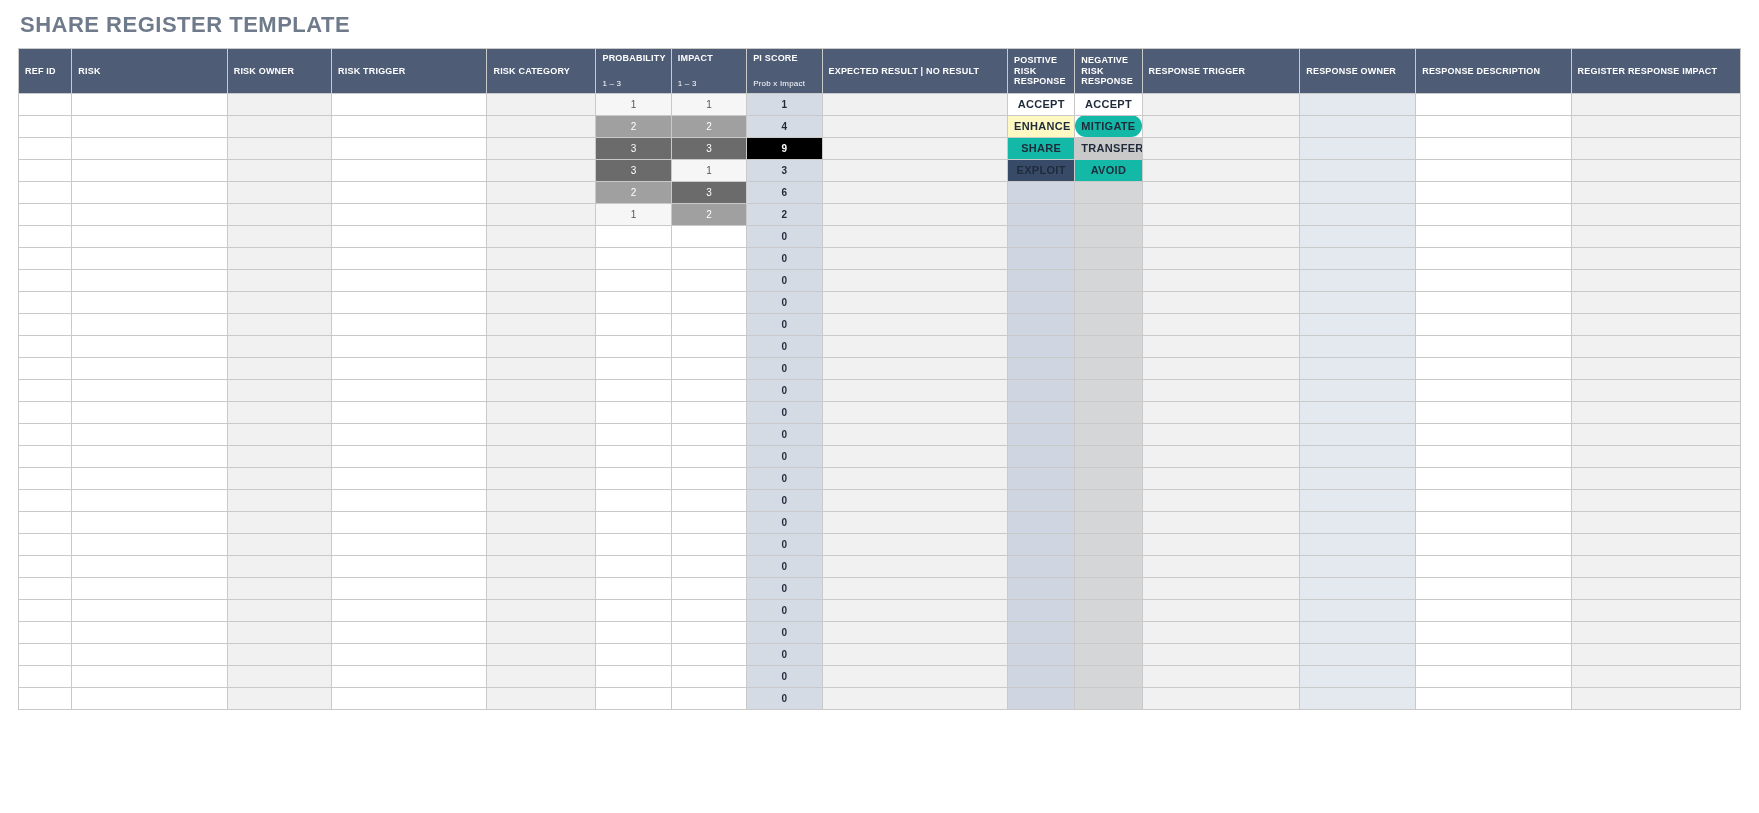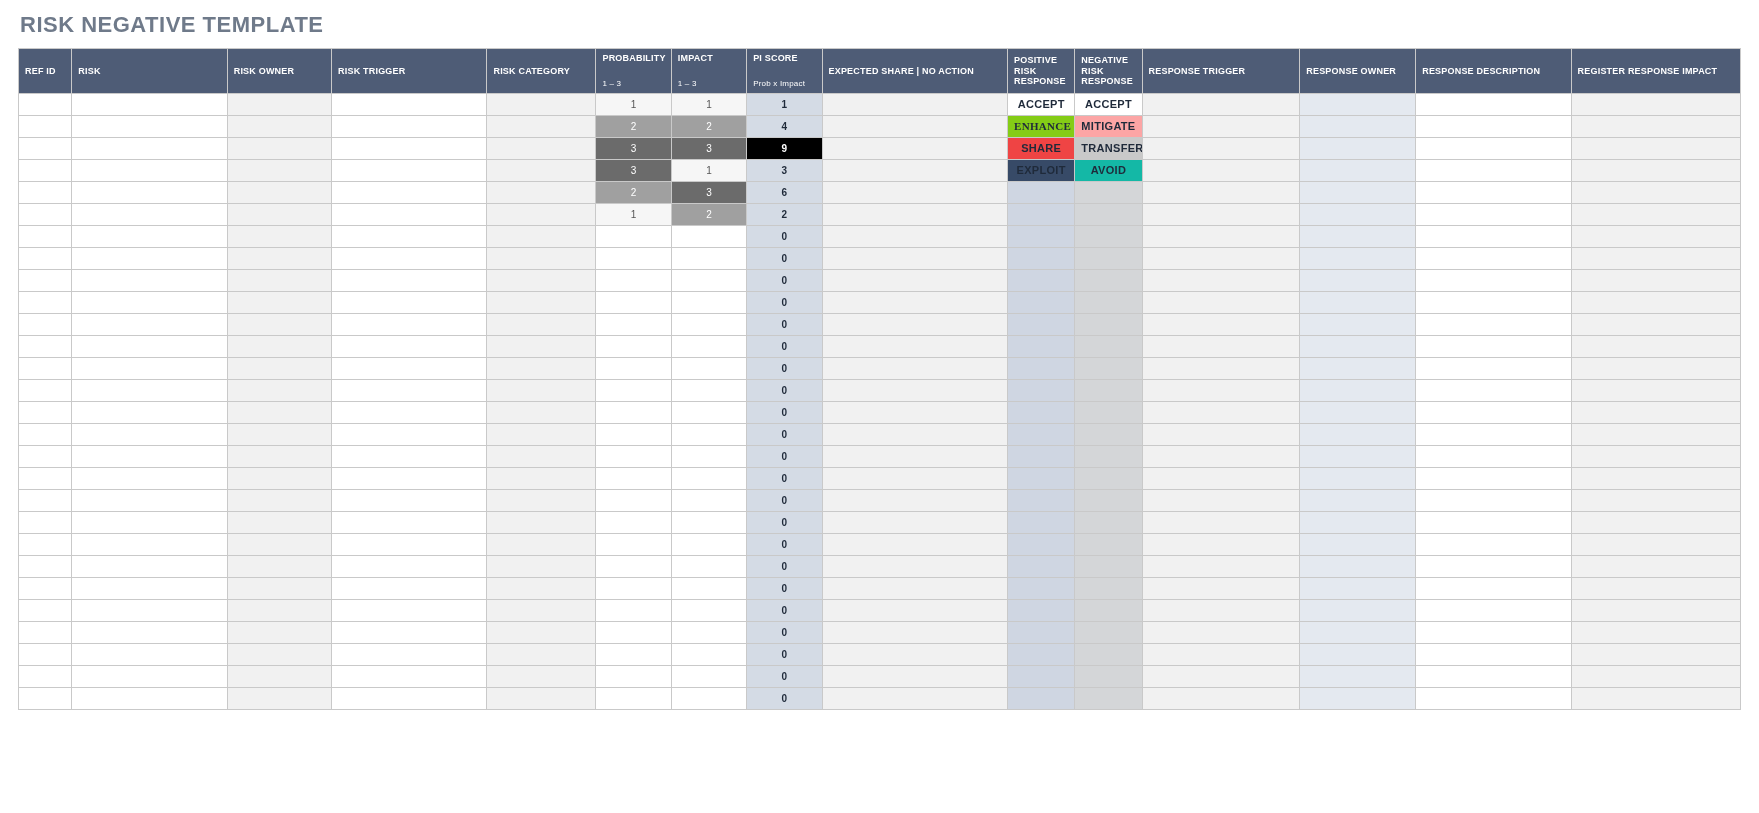--- a/index.html
+++ b/index.html
@@ -80,40 +80,40 @@
 
   
   td.chip {
     text-align:center;
     font-size:11px;
     font-weight:700;
     letter-spacing:.3px;
     color:#1f2a3a;
   }
   .chip-accept  { background:#ffffff; }
-  .chip-blue    { background:#84cc16; color:#14213a;font-family:Liberation Serif, serif; }
-  .chip-ltgrey  { background:#fca5a5; }
-  .chip-steel   { background:#ef4444; color:#ffffff; }
+  .chip-blue    { background:#fef9c3; color:#14213a; }
+  .chip-ltgrey  { background:#14b8a6;border-radius:11px; }
+  .chip-steel   { background:#14b8a6; color:#ffffff; }
   .chip-tgrey   { background:#c9c9c9; }
   .chip-navy    { background:#374a67; color:#ffffff;margin-top:16px; }
   .chip-black   { background:#14b8a6; color:#ffffff; }
 
   
   .sc1 { background:#f6f6f6; color:#555; }
   .sc2 { background:#a0a0a0; color:#ffffff; }
   .sc3 { background:#6b6b6b; color:#ffffff; }
 
   
   .pi9 { background:#000000 !important; color:#ffffff !important; }
 
 </style>
 </head>
 <body>
 
-<h1 class="title">RISK NEGATIVE TEMPLATE</h1>
+<h1 class="title">SHARE REGISTER TEMPLATE</h1>
 
 <table class="grid">
   <colgroup>
     <col class="c-refid">
       <col class="c-risk">
       <col class="c-owner">
       <col class="c-trigger">
     <col class="c-cat">
       <col class="c-prob">
       <col class="c-impact">
@@ -129,21 +129,21 @@
   <thead>
     <tr>
       <th><span>REF ID</span></th>
       <th><span>RISK</span></th>
       <th><span>RISK OWNER</span></th>
       <th><span>RISK TRIGGER</span></th>
       <th><span>RISK CATEGORY</span></th>
       <th><span>PROBABILITY</span><span class="sub">1 – 3</span></th>
       <th><span>IMPACT</span><span class="sub">1 – 3</span></th>
       <th><span>PI SCORE</span><span class="sub">Prob x Impact</span></th>
-      <th><span>EXPECTED SHARE  |  NO ACTION</span></th>
+      <th><span>EXPECTED RESULT  |  NO RESULT</span></th>
       <th><span>POSITIVE RISK RESPONSE</span></th>
       <th><span>NEGATIVE RISK RESPONSE</span></th>
       <th class="dark"><span>RESPONSE TRIGGER</span></th>
       <th><span>RESPONSE OWNER</span></th>
       <th><span>RESPONSE DESCRIPTION</span></th>
       <th><span>REGISTER RESPONSE IMPACT</span></th>
     </tr>
   </thead>
   <tbody id="tbody">
       <tr>

